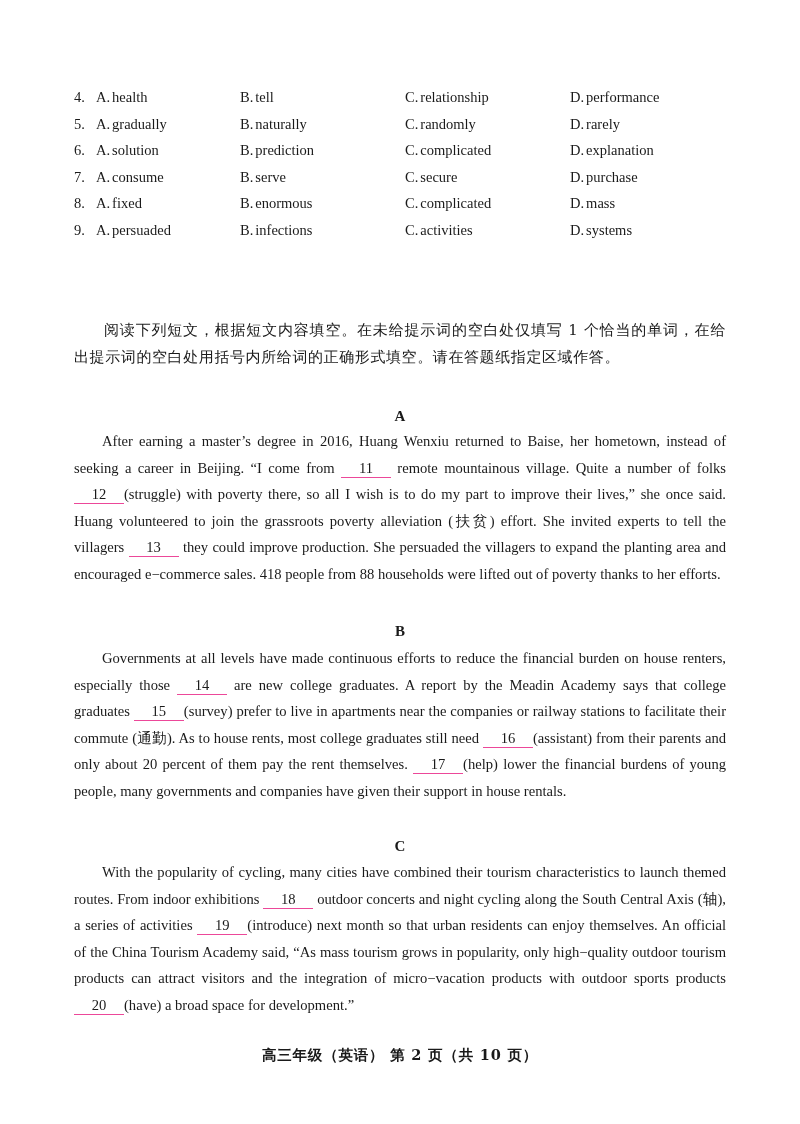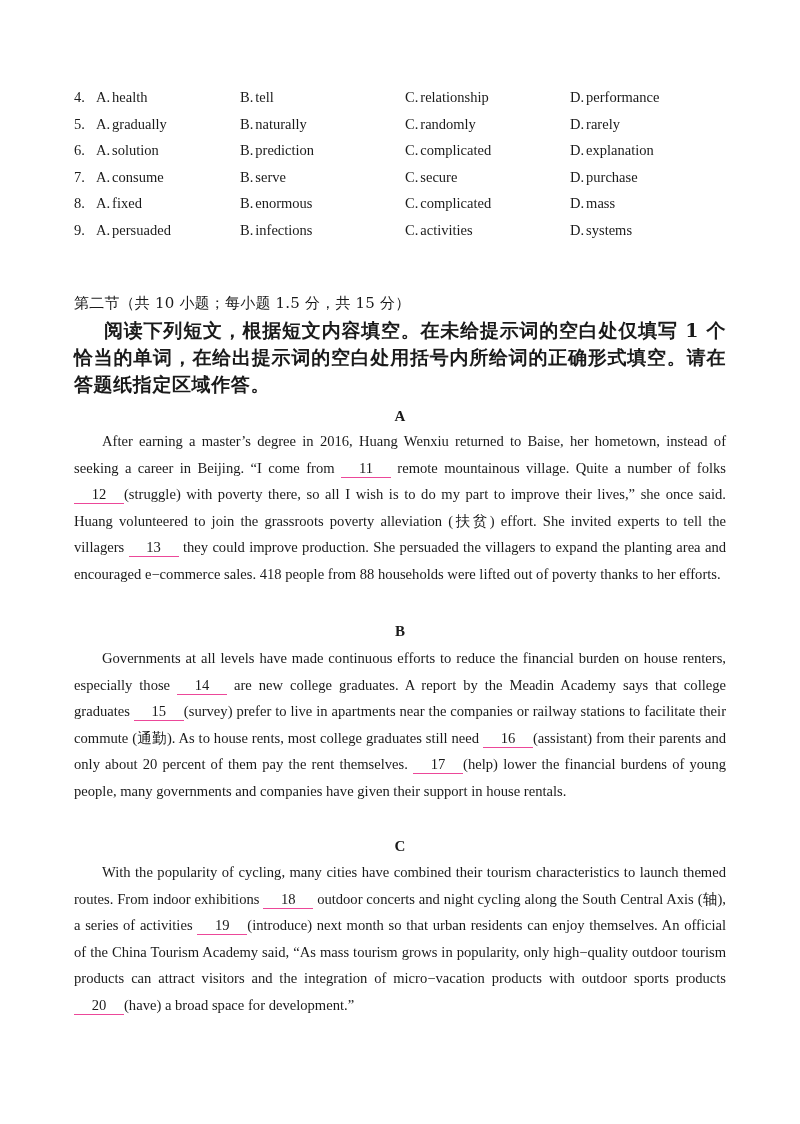--- a/index.html
+++ b/index.html
@@ -58,27 +58,26 @@
       font-size: 15px;
       line-height: 24px;
       font-family: "DejaVu Serif", "Liberation Serif", serif;
       letter-spacing: 0.2px;
     }
     .instructions {
       position: absolute;
       left: 74px;
       top: 317px;
       width: 652px;
-      font-size: 19px;
+      font-size: 15px;
       line-height: 27px;
       font-family: "DejaVu Serif", "Liberation Serif", serif;
       text-indent: 30px;
       text-align: justify;
       letter-spacing: 0.6px;
-      font-weight: bold;
     }
 
     
     .passage-label {
       position: absolute;
       left: 0;
       width: 800px;
       text-align: center;
       font-weight: bold;
       font-size: 15px;
@@ -157,25 +156,25 @@
     </div>
     <div class="opt-row">
       <span class="opt-num">9.</span>
       <span class="opt-cell col-a"><span class="letter">A.</span><span class="word">persuaded</span></span>
       <span class="opt-cell col-b"><span class="letter">B.</span><span class="word">infections</span></span>
       <span class="opt-cell col-c"><span class="letter">C.</span><span class="word">activities</span></span>
       <span class="opt-cell col-d"><span class="letter">D.</span><span class="word">systems</span></span>
     </div>
   </div>
 
-  <div class="section-title">第二节（共 10 小题；每小题 1.5 分，共 15 分）</div>
   <div class="instructions">阅读下列短文，根据短文内容填空。在未给提示词的空白处仅填写 1 个恰当的单词，在给出提示词的空白处用括号内所给词的正确形式填空。请在答题纸指定区域作答。</div>
 
   <div class="passage-label" style="top:406px;">A</div>
   <div class="passage" style="top:428px;"><span>After earning a master’s degree in 2016, Huang Wenxiu returned to Baise, her hometown, instead of seeking a career in Beijing. “I come from </span><span class="blank">11</span><span> remote mountainous village. Quite a number of folks </span><span class="blank">12</span><span>(struggle) with poverty there, so all I wish is to do my part to improve their lives,” she once said. Huang volunteered to join the grassroots poverty alleviation (扶贫) effort. She invited experts to tell the villagers </span><span class="blank">13</span><span> they could improve production. She persuaded the villagers to expand the planting area and encouraged e−commerce sales. 418 people from 88 households were lifted out of poverty thanks to her efforts.</span></div>
 
   <div class="passage-label" style="top:621px;">B</div>
   <div class="passage" style="top:645px;"><span>Governments at all levels have made continuous efforts to reduce the financial burden on house renters, especially those </span><span class="blank">14</span><span> are new college graduates. A report by the Meadin Academy says that college graduates </span><span class="blank">15</span><span>(survey) prefer to live in apartments near the companies or railway stations to facilitate their commute (通勤). As to house rents, most college graduates still need </span><span class="blank">16</span><span>(assistant) from their parents and only about 20 percent of them pay the rent themselves. </span><span class="blank">17</span><span>(help) lower the financial burdens of young people, many governments and companies have given their support in house rentals.</span></div>
 
   <div class="passage-label" style="top:836px;">C</div>
   <div class="passage" style="top:859px;"><span>With the popularity of cycling, many cities have combined their tourism characteristics to launch themed routes. From indoor exhibitions </span><span class="blank">18</span><span> outdoor concerts and night cycling along the South Central Axis (轴), a series of activities </span><span class="blank">19</span><span>(introduce) next month so that urban residents can enjoy themselves. An official of the China Tourism Academy said, “As mass tourism grows in popularity, only high−quality outdoor tourism products can attract visitors and the integration of micro−vacation products with outdoor sports products </span><span class="blank">20</span><span>(have) a broad space for development.”</span></div>
 
+  <div class="footer">高三年级（英语） 第 2 页（共 10 页）</div>
 </div>
 
 </body></html>

